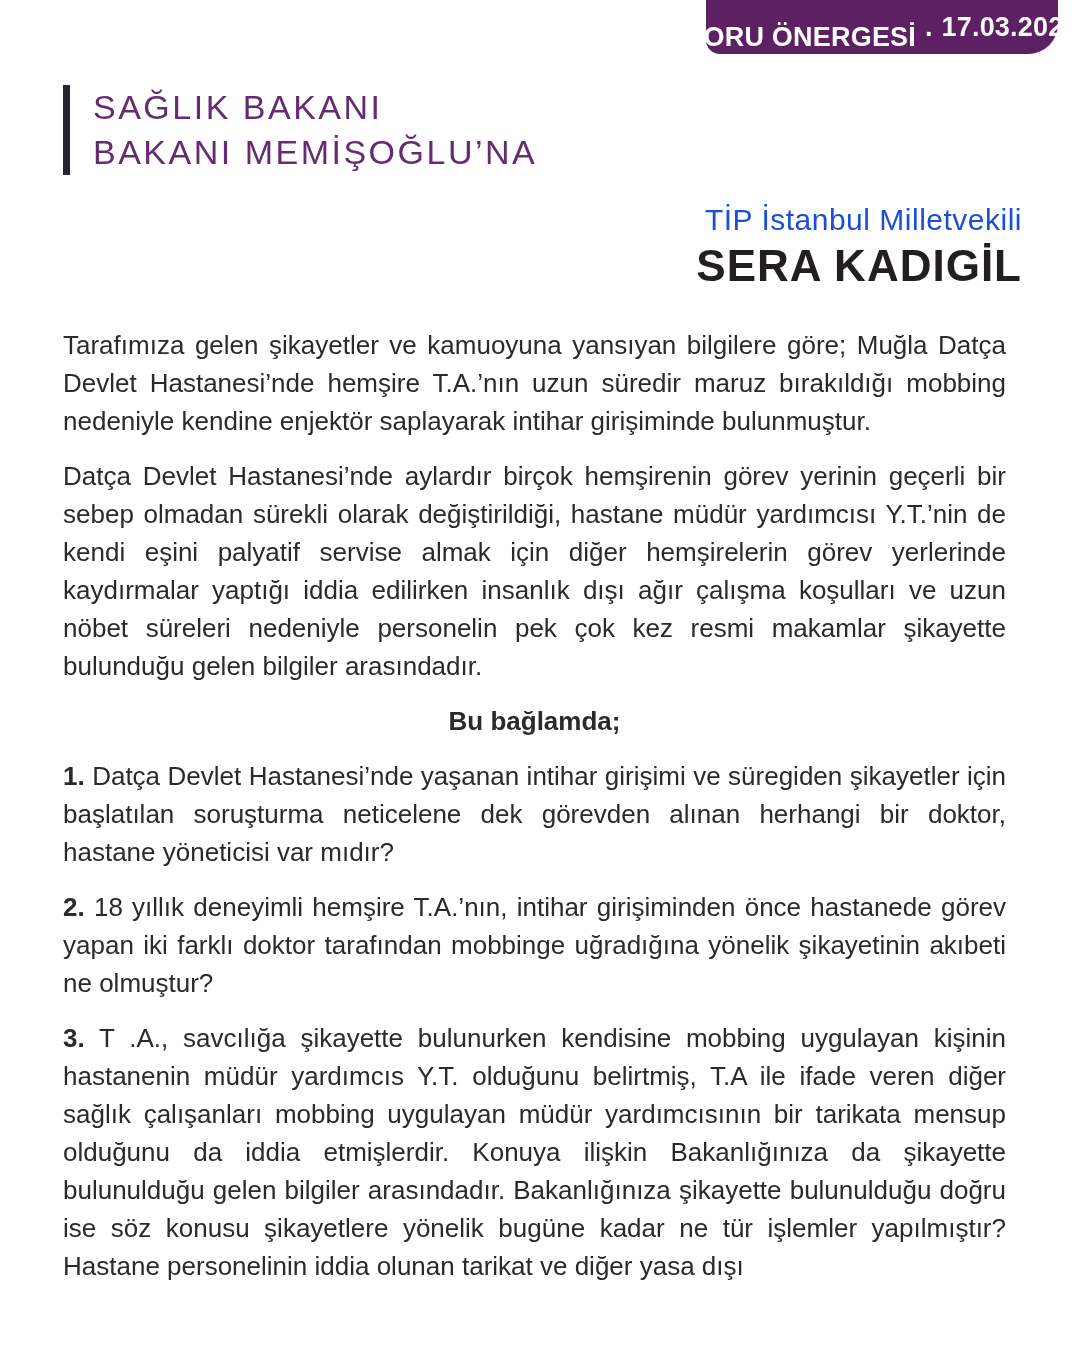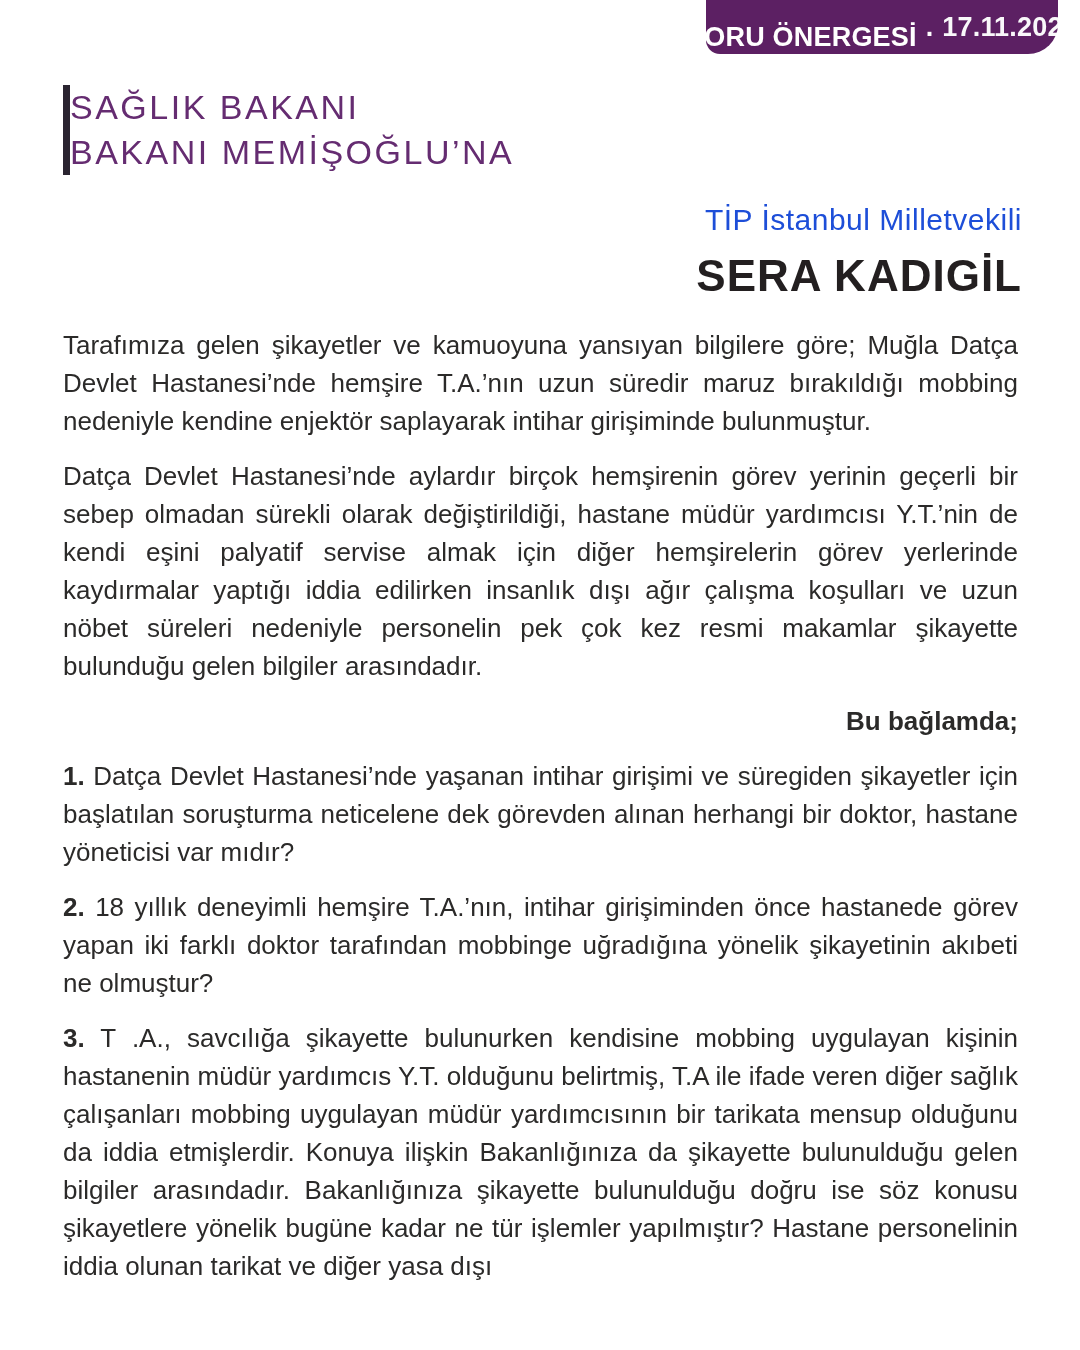--- a/index.html
+++ b/index.html
@@ -52,20 +52,21 @@
     left: 63px;
     top: 85px;
     display: flex;
     align-items: stretch;
   }
   .accent-bar {
     width: 7px;
     background: #2A2430;
   }
   .page-title {
+    margin-left: 23px;
     color: #652C71;
     font-size: 34px;
     line-height: 45px;
     letter-spacing: 2.5px;
     font-weight: 400;
   }
   .page-title .title-line { display: block; }
 
   
   .mp-block {
@@ -74,52 +75,52 @@
     top: 202px;
     text-align: right;
   }
   .mp-title {
     font-size: 30px;
     line-height: 36px;
     color: #1d4ed8;
     letter-spacing: 0.5px;
   }
   .mp-name {
-    margin-top: 14px;
+    margin-top: 4px;
     font-size: 44px;
     line-height: 48px;
     font-weight: bold;
     color: #231F20;
     letter-spacing: 1px;
   }
 
   
   .content {
     position: absolute;
     left: 63px;
     top: 326px;
     width: 959px;
     color: #2B2A29;
     font-size: 26px;
     line-height: 38px;
     text-align: justify;
   }
-  .content p { margin: 0 4px 17px 0; }
-  .context-heading { font-weight: bold; text-align: right; }
+  .content p { margin: 0 16px 17px 0; }
+  .context-heading { font-weight: bold; text-align: center; }
   .q-num { font-weight: bold; }
 </style>
 </head>
 <body>
 
 <div class="page">
 
   <div class="badge">
     <span class="badge-label">SORU ÖNERGESİ</span>
     <span class="badge-sep">.</span>
-    <span class="badge-date">17.11.2025</span>
+    <span class="badge-date">17.03.2025</span>
   </div>
 
   <div class="head-block">
     <div class="accent-bar"></div>
     <div class="page-title">
       <span class="title-line">SAĞLIK BAKANI</span>
       <span class="title-line">BAKANI MEMİŞOĞLU’NA</span>
     </div>
   </div>
 

